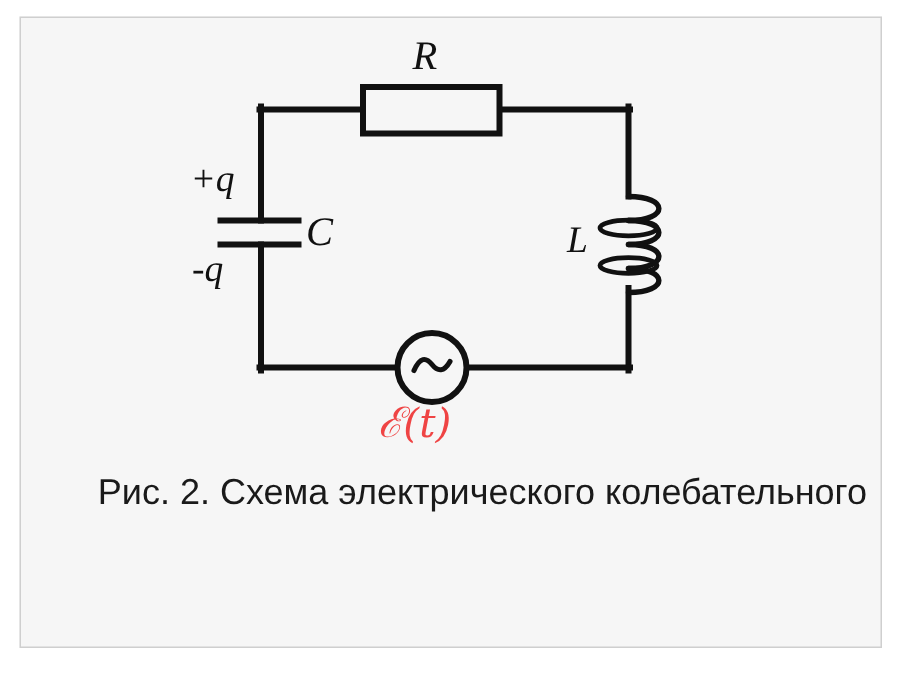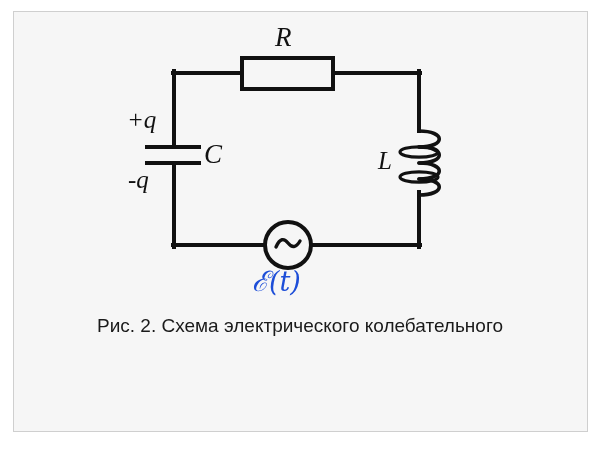--- a/index.html
+++ b/index.html
@@ -58,38 +58,38 @@
   #label-plus-q { left: 127px; top: 107px; font-size: 25px; }
   #label-minus-q{ left: 128px; top: 167px; font-size: 25px; }
 
   #label-emf {
     position: absolute;
     left: 252px;
     top: 268px;
     font-family: "DejaVu Serif", serif;
     font-style: italic;
     font-size: 27px;
-    color: #1d4ed8;
+    color: #ef4444;
     white-space: nowrap;
     line-height: 1;
   }
   #label-emf .script-e {
     font-family: "DejaVu Serif", serif;
     font-style: italic;
     font-size: 28px;
   }
 
   #figure-caption {
     position: absolute;
     left: 22px;
     top: 313px;
     width: 556px;
-    text-align: center;
+    text-align: right;
     font-family: "Liberation Sans", sans-serif;
-    font-size: 19px;
+    font-size: 24px;
     color: #1a1a1a;
     line-height: 1.33;
   }
   #figure-caption .caption-line { display: block; }
 </style>
 </head>
 <body>
 
 <div id="figure-root">
 

